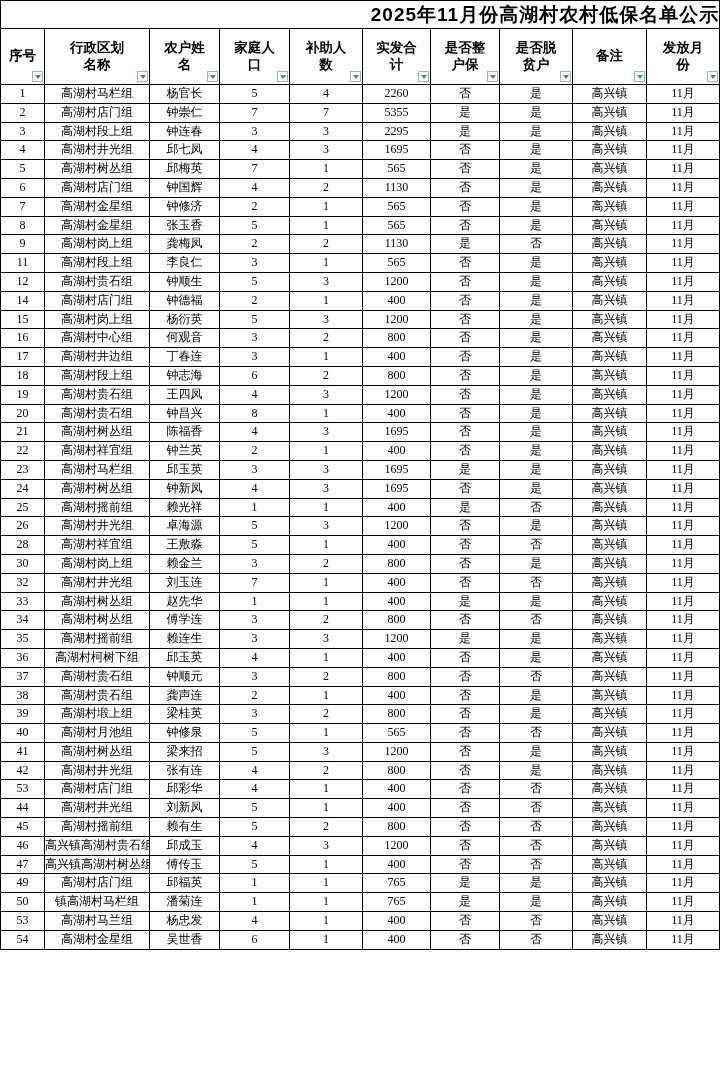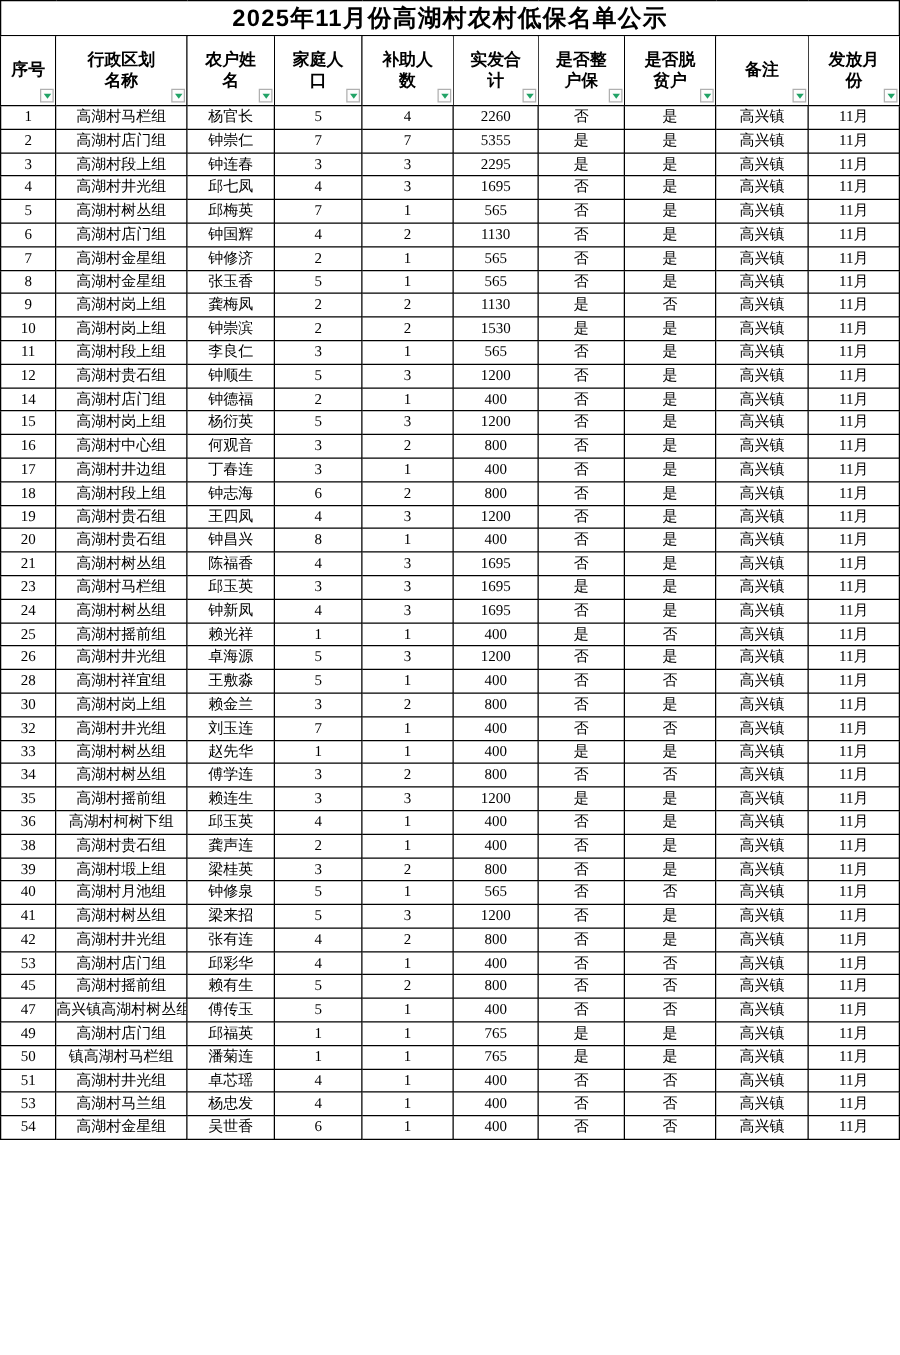--- a/index.html
+++ b/index.html
@@ -1,19 +1,19 @@
 <!DOCTYPE html>
 <html><head>
 <meta charset="utf-8">
 <style>
   html,body{margin:0;padding:0;background:#fff;}
   body{width:720px;height:1084px;overflow:hidden;font-family:"Liberation Sans",sans-serif;}
   table{border-collapse:collapse;table-layout:fixed;width:719px;margin:0;}
   td,th{border:1px solid #000;padding:0;text-align:center;vertical-align:middle;overflow:hidden;white-space:nowrap;box-sizing:border-box;background:#fff;color:#000;}
-  tr.title-row th{height:28px;font-size:19px;font-weight:bold;letter-spacing:1px;font-family:"Liberation Sans",sans-serif;}
+  tr.title-row th{height:28px;font-size:19px;font-weight:bold;letter-spacing:1px;font-family:"Liberation Sans",sans-serif;text-align:right;}
   tr.header-row th{height:56px;font-size:13.5px;font-weight:bold;line-height:1.25;position:relative;white-space:pre-line;font-family:"Liberation Sans",sans-serif;}
   tbody tr{height:17.8px;}
   tbody td{font-size:12px;line-height:17.8px;font-family:"Liberation Serif",serif;}
   .filter-btn{position:absolute;right:1px;bottom:2px;width:11px;height:11px;background:#fdfdfd;border:1px solid #b0b0b0;display:flex;align-items:center;justify-content:center;cursor:pointer;box-sizing:border-box;}
   .filter-arrow{width:0;height:0;border-left:3px solid transparent;border-right:3px solid transparent;border-top:4px solid #21a366;display:block;}
 </style>
 </head>
 <body>
 
 <table>
@@ -157,32 +157,20 @@
         <td>龚梅凤</td>
         <td>2</td>
         <td>2</td>
         <td>1130</td>
         <td>是</td>
         <td>否</td>
         <td>高兴镇</td>
         <td>11月</td>
       </tr>
       <tr>
-        <td>10</td>
-        <td>高湖村岗上组</td>
-        <td>钟崇滨</td>
-        <td>2</td>
-        <td>2</td>
-        <td>1530</td>
-        <td>是</td>
-        <td>是</td>
-        <td>高兴镇</td>
-        <td>11月</td>
-      </tr>
-      <tr>
         <td>11</td>
         <td>高湖村段上组</td>
         <td>李良仁</td>
         <td>3</td>
         <td>1</td>
         <td>565</td>
         <td>否</td>
         <td>是</td>
         <td>高兴镇</td>
         <td>11月</td>
@@ -289,20 +277,32 @@
         <td>陈福香</td>
         <td>4</td>
         <td>3</td>
         <td>1695</td>
         <td>否</td>
         <td>是</td>
         <td>高兴镇</td>
         <td>11月</td>
       </tr>
       <tr>
+        <td>22</td>
+        <td>高湖村祥宜组</td>
+        <td>钟兰英</td>
+        <td>2</td>
+        <td>1</td>
+        <td>400</td>
+        <td>否</td>
+        <td>是</td>
+        <td>高兴镇</td>
+        <td>11月</td>
+      </tr>
+      <tr>
         <td>23</td>
         <td>高湖村马栏组</td>
         <td>邱玉英</td>
         <td>3</td>
         <td>3</td>
         <td>1695</td>
         <td>是</td>
         <td>是</td>
         <td>高兴镇</td>
         <td>11月</td>
@@ -421,20 +421,32 @@
         <td>邱玉英</td>
         <td>4</td>
         <td>1</td>
         <td>400</td>
         <td>否</td>
         <td>是</td>
         <td>高兴镇</td>
         <td>11月</td>
       </tr>
       <tr>
+        <td>37</td>
+        <td>高湖村贵石组</td>
+        <td>钟顺元</td>
+        <td>3</td>
+        <td>2</td>
+        <td>800</td>
+        <td>否</td>
+        <td>否</td>
+        <td>高兴镇</td>
+        <td>11月</td>
+      </tr>
+      <tr>
         <td>38</td>
         <td>高湖村贵石组</td>
         <td>龚声连</td>
         <td>2</td>
         <td>1</td>
         <td>400</td>
         <td>否</td>
         <td>是</td>
         <td>高兴镇</td>
         <td>11月</td>
@@ -493,32 +505,56 @@
         <td>邱彩华</td>
         <td>4</td>
         <td>1</td>
         <td>400</td>
         <td>否</td>
         <td>否</td>
         <td>高兴镇</td>
         <td>11月</td>
       </tr>
       <tr>
+        <td>44</td>
+        <td>高湖村井光组</td>
+        <td>刘新凤</td>
+        <td>5</td>
+        <td>1</td>
+        <td>400</td>
+        <td>否</td>
+        <td>否</td>
+        <td>高兴镇</td>
+        <td>11月</td>
+      </tr>
+      <tr>
         <td>45</td>
         <td>高湖村摇前组</td>
         <td>赖有生</td>
         <td>5</td>
         <td>2</td>
         <td>800</td>
         <td>否</td>
         <td>否</td>
         <td>高兴镇</td>
         <td>11月</td>
       </tr>
       <tr>
+        <td>46</td>
+        <td>高兴镇高湖村贵石组</td>
+        <td>邱成玉</td>
+        <td>4</td>
+        <td>3</td>
+        <td>1200</td>
+        <td>否</td>
+        <td>否</td>
+        <td>高兴镇</td>
+        <td>11月</td>
+      </tr>
+      <tr>
         <td>47</td>
         <td>高兴镇高湖村树丛组</td>
         <td>傅传玉</td>
         <td>5</td>
         <td>1</td>
         <td>400</td>
         <td>否</td>
         <td>否</td>
         <td>高兴镇</td>
         <td>11月</td>
@@ -537,32 +573,20 @@
       </tr>
       <tr>
         <td>50</td>
         <td>镇高湖村马栏组</td>
         <td>潘菊连</td>
         <td>1</td>
         <td>1</td>
         <td>765</td>
         <td>是</td>
         <td>是</td>
-        <td>高兴镇</td>
-        <td>11月</td>
-      </tr>
-      <tr>
-        <td>51</td>
-        <td>高湖村井光组</td>
-        <td>卓芯瑶</td>
-        <td>4</td>
-        <td>1</td>
-        <td>400</td>
-        <td>否</td>
-        <td>否</td>
         <td>高兴镇</td>
         <td>11月</td>
       </tr>
       <tr>
         <td>53</td>
         <td>高湖村马兰组</td>
         <td>杨忠发</td>
         <td>4</td>
         <td>1</td>
         <td>400</td>

